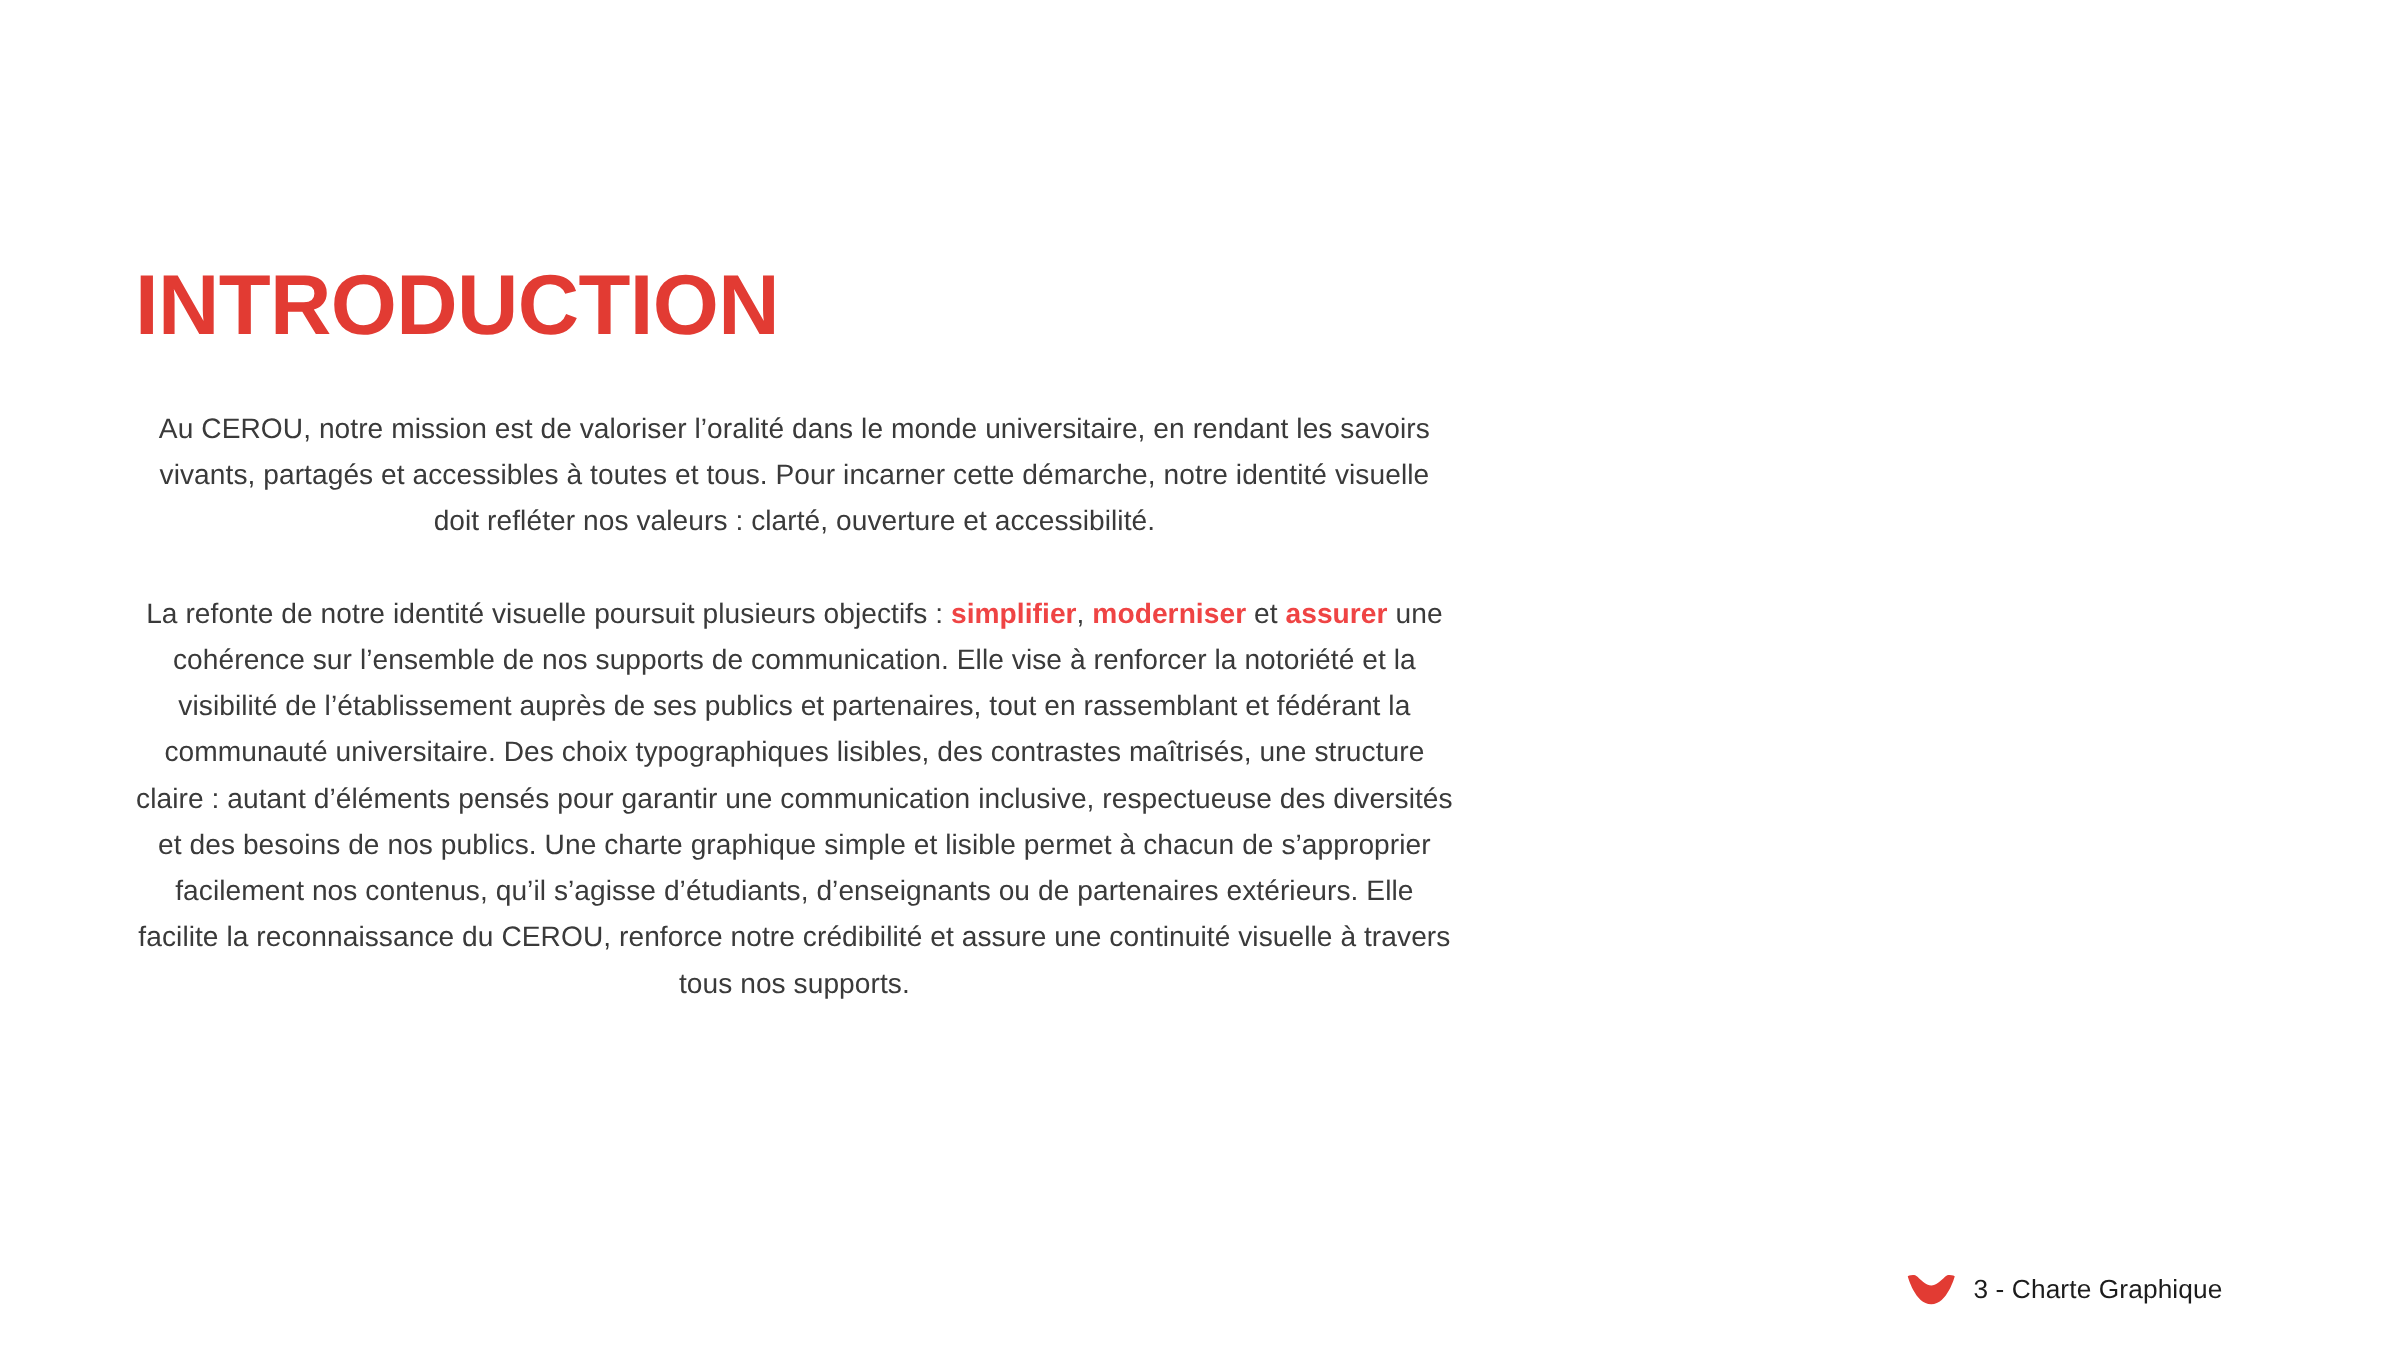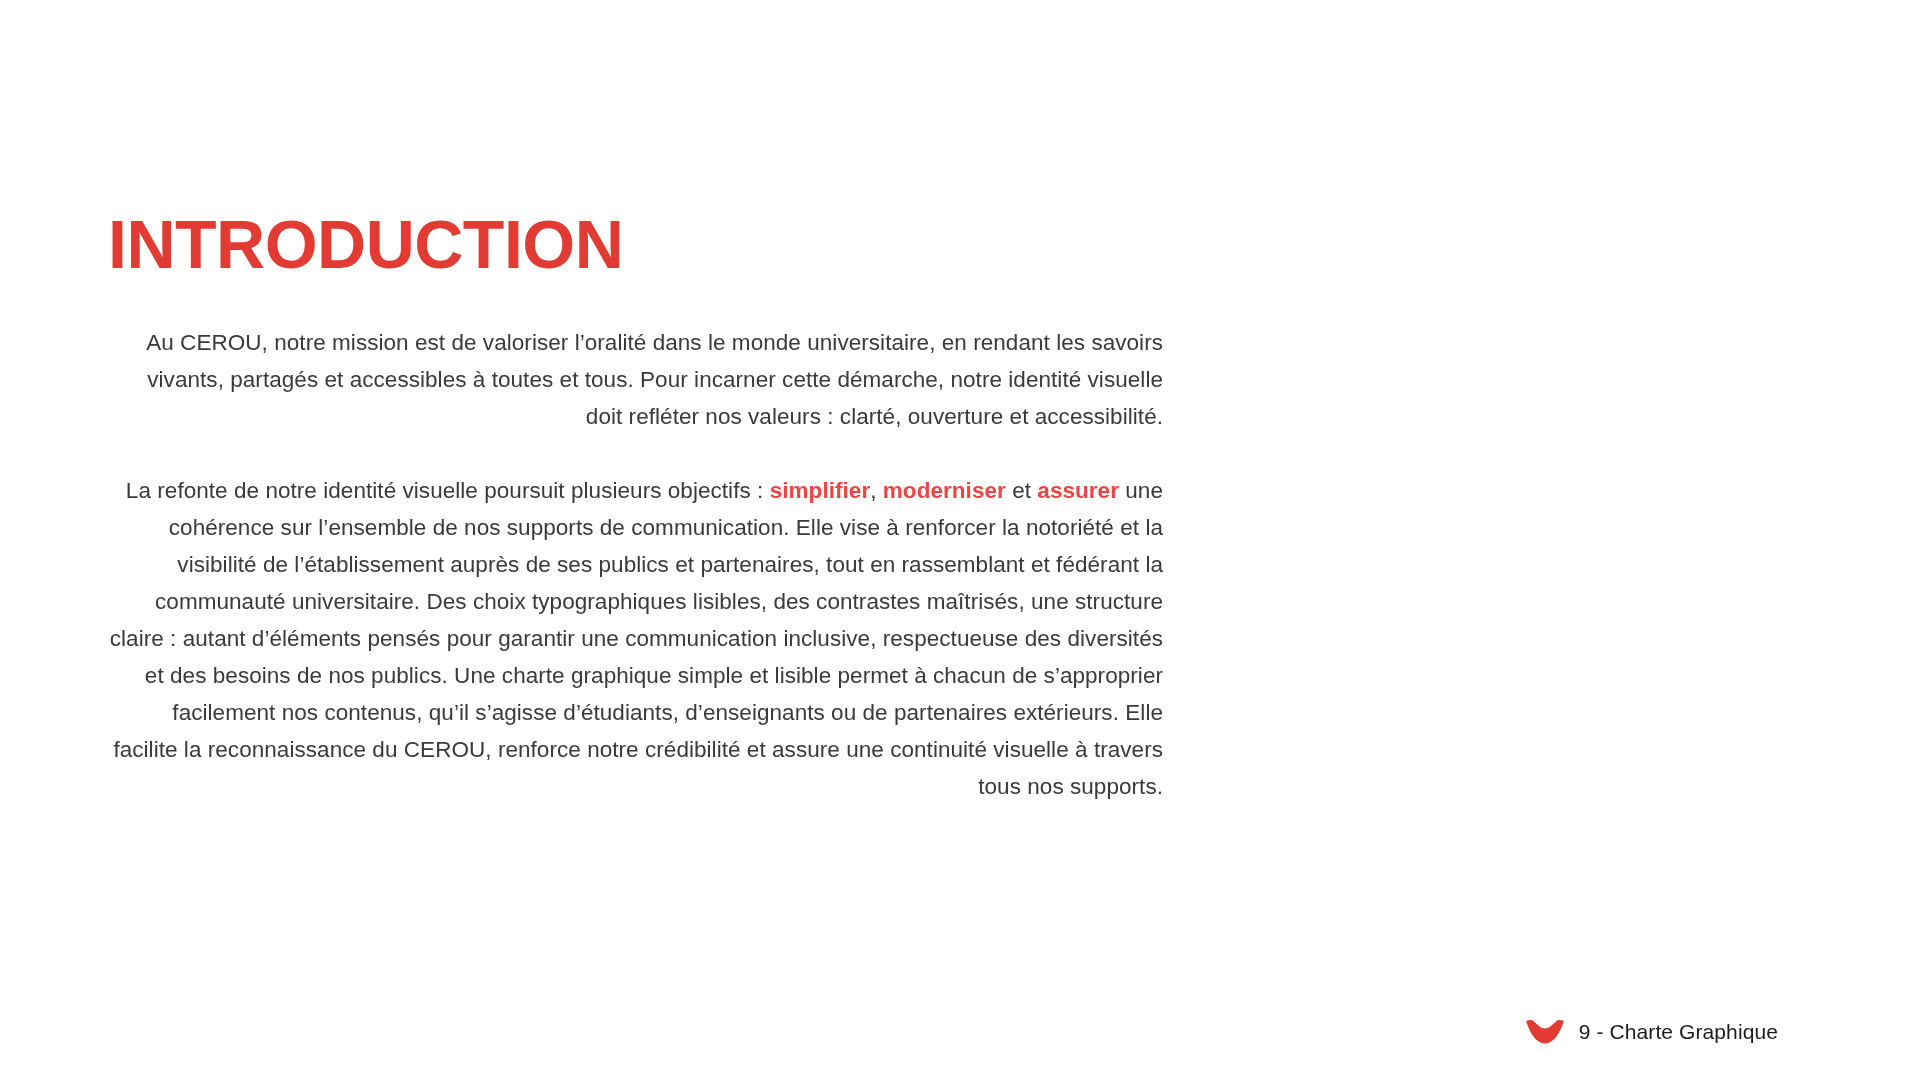--- a/index.html
+++ b/index.html
@@ -44,21 +44,21 @@
     white-space: nowrap;
   }
 
   .body-paragraph {
     font-size: 22.5px;
     line-height: 37px;
     color: #3a3a3a;
     margin: 0;
     font-weight: 400;
     letter-spacing: 0.05px;
-    text-align: right;
+    text-align: center;
   }
 
   .body-paragraph + .body-paragraph {
     margin-top: 37px;
   }
 
   .accent-strong {
     color: #ef4444;
     font-weight: 700;
   }
@@ -103,16 +103,16 @@
     <p class="body-paragraph"><span>La refonte de notre identité visuelle poursuit plusieurs objectifs : </span><span class="accent-strong">simplifier</span><span>, </span><span class="accent-strong">moderniser</span><span> et </span><span class="accent-strong">assurer</span><span> une cohérence sur l’ensemble de nos supports de communication. Elle vise à renforcer la notoriété et la visibilité de l’établissement auprès de ses publics et partenaires, tout en rassemblant et fédérant la communauté universitaire. Des choix typographiques lisibles, des contrastes maîtrisés, une structure claire : autant d’éléments pensés pour garantir une communication inclusive, respectueuse des diversités et des besoins de nos publics. Une charte graphique simple et lisible permet à chacun de s’approprier facilement nos contenus, qu’il s’agisse d’étudiants, d’enseignants ou de partenaires extérieurs. Elle facilite la reconnaissance du CEROU, renforce notre crédibilité et assure une continuité visuelle à travers tous nos supports.</span></p>
 
   </div>
 
   <div class="footer">
     <span class="footer-mark">
       <svg viewBox="0 0 40 26" width="40" height="26" aria-hidden="true">
         <path d="M1.2 3.0 C1.2 3.0 6.0 0.6 9.0 3.4 C13.4 7.6 16.2 10.4 20.0 10.4 C23.8 10.4 26.6 7.6 31.0 3.4 C34.0 0.6 38.8 3.0 38.8 3.0 C38.8 3.0 33.0 25.4 20.0 25.4 C7.0 25.4 1.2 3.0 1.2 3.0 Z" fill="#e23b33"></path>
       </svg>
     </span>
-    <span class="footer-label">9 - Charte Graphique</span>
+    <span class="footer-label">3 - Charte Graphique</span>
   </div>
 
 </div>
 
 </body></html>

